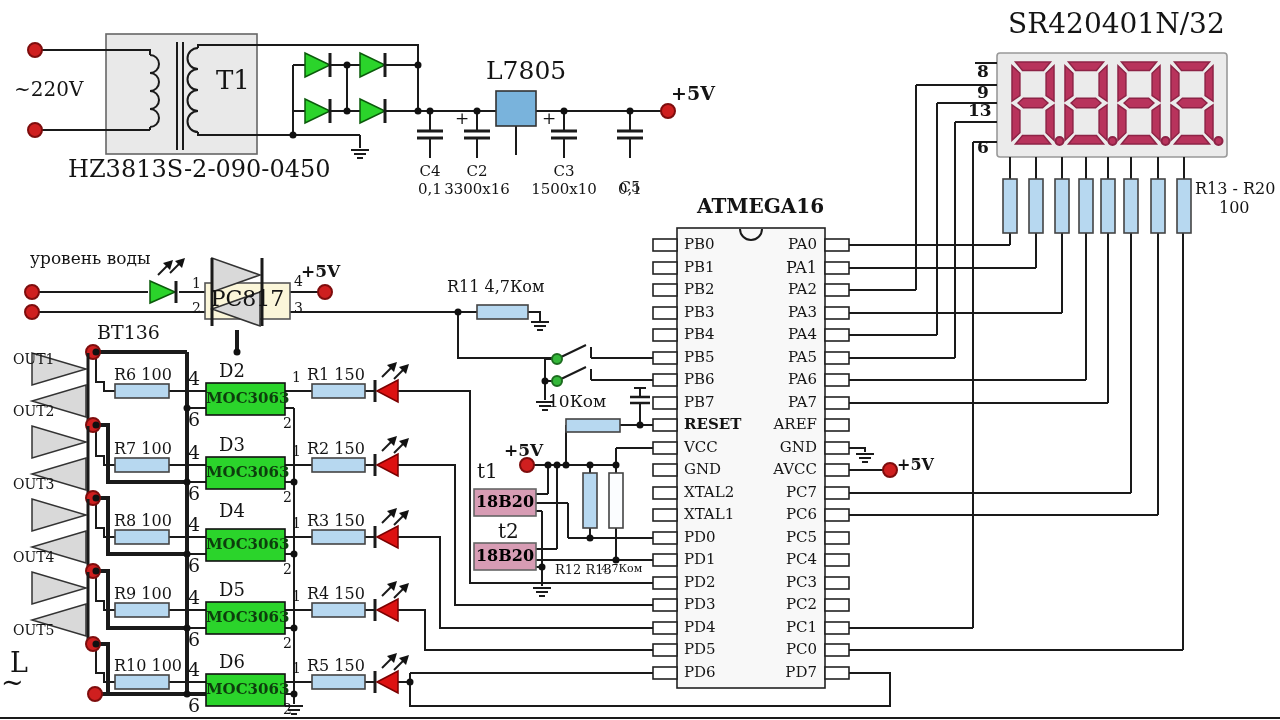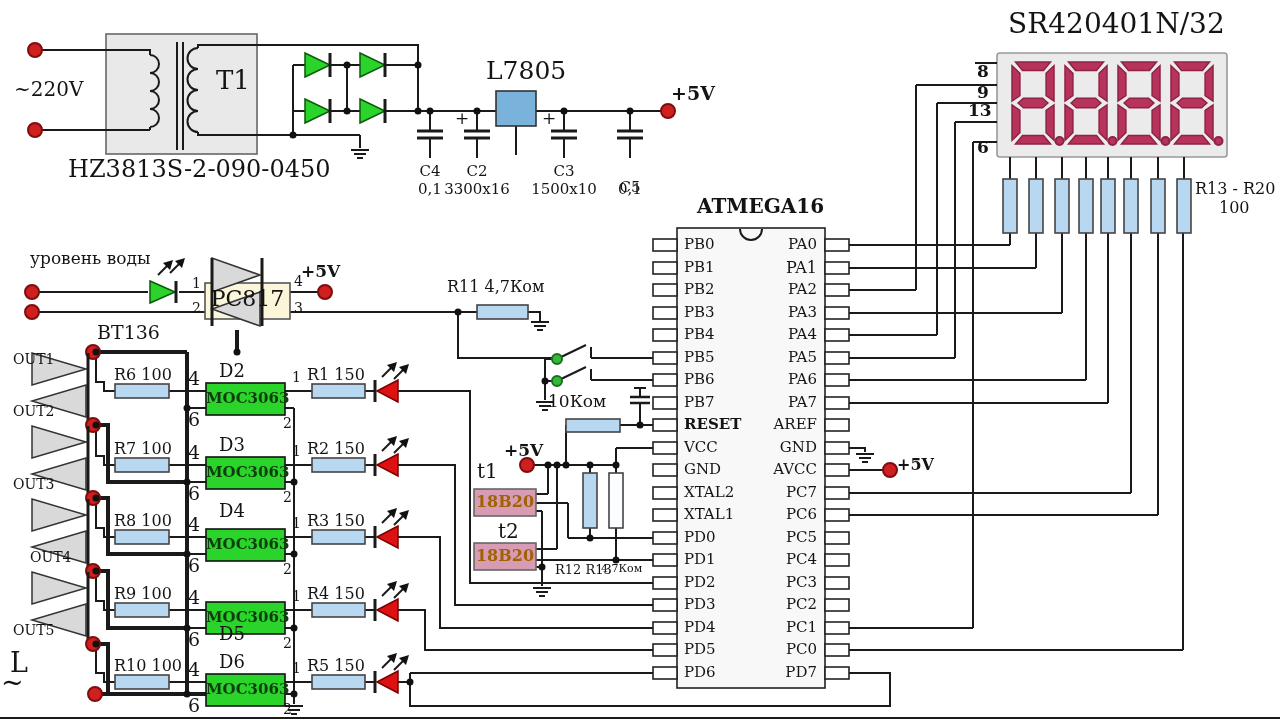--- a/index.html
+++ b/index.html
@@ -4,21 +4,21 @@
 <style>
   html,body{margin:0;padding:0;background:#fff;}
   #scene{position:relative;width:1280px;height:720px;background:#ffffff;overflow:hidden;
          font-family:"DejaVu Serif","Liberation Serif",serif;}
   #art{position:absolute;left:0;top:0;}
   .lbl{position:absolute;font-family:"DejaVu Serif","Liberation Serif",serif;color:#141414;
        white-space:nowrap;line-height:1.12;}
   .b{font-weight:bold;}
   .c{text-align:center;}
   .moc-t{color:#0d3d0d;font-weight:bold;}
-  .sen-t{color:#a16207;font-weight:bold;}
+  .sen-t{color:#000000;font-weight:bold;}
 </style>
 </head>
 <body>
 
 <div id="scene">
   <svg id="art" width="1280" height="720">
       <rect x="106" y="34" width="151" height="120" fill="#e9e9e9" stroke="#666" stroke-width="1.6" rx="0"></rect>
       <path d="M177,42V150 M183,42V150" stroke="#1a1a1a" stroke-width="2" fill="none"></path>
       <path d="M150,55 a9,9 0 0 1 0,18 a9,9 0 0 1 0,18 a9,9 0 0 1 0,18 a9,9 0 0 1 0,18" stroke="#1a1a1a" stroke-width="2" fill="none"></path>
       <path d="M198,48 a9,9 0 0 0 0,21 a9,9 0 0 0 0,21 a9,9 0 0 0 0,21 a9,9 0 0 0 0,21" stroke="#1a1a1a" stroke-width="2" fill="none"></path>
@@ -399,22 +399,22 @@
     <div class="lbl c moc-t" style="left: 206px; top: 464px; font-size: 15px; width: 79px;">MOC3063</div>
     <div class="lbl" style="left: 13px; top: 477px; font-size: 14px;">OUT3</div>
     <div class="lbl" style="left: 219px; top: 501px; font-size: 18px;">D4</div>
     <div class="lbl" style="left: 114px; top: 512px; font-size: 16px;">R8 100</div>
     <div class="lbl" style="left: 307px; top: 512px; font-size: 16px;">R3 150</div>
     <div class="lbl" style="left: 188px; top: 514px; font-size: 19px;">4</div>
     <div class="lbl" style="left: 188px; top: 555px; font-size: 19px;">6</div>
     <div class="lbl" style="left: 292px; top: 516px; font-size: 14px;">1</div>
     <div class="lbl" style="left: 283px; top: 562px; font-size: 14px;">2</div>
     <div class="lbl c moc-t" style="left: 206px; top: 536px; font-size: 15px; width: 79px;">MOC3063</div>
-    <div class="lbl" style="left: 30px; top: 550px; font-size: 14px;">OUT4</div>
-    <div class="lbl" style="left: 219px; top: 580px; font-size: 18px; margin-top: 44px;">D5</div>
+    <div class="lbl" style="left: 13px; top: 550px; font-size: 14px;">OUT4</div>
+    <div class="lbl" style="left: 219px; top: 580px; font-size: 18px;">D5</div>
     <div class="lbl" style="left: 114px; top: 585px; font-size: 16px;">R9 100</div>
     <div class="lbl" style="left: 307px; top: 585px; font-size: 16px;">R4 150</div>
     <div class="lbl" style="left: 188px; top: 587px; font-size: 19px;">4</div>
     <div class="lbl" style="left: 188px; top: 629px; font-size: 19px;">6</div>
     <div class="lbl" style="left: 292px; top: 589px; font-size: 14px;">1</div>
     <div class="lbl" style="left: 283px; top: 636px; font-size: 14px;">2</div>
     <div class="lbl c moc-t" style="left: 206px; top: 609px; font-size: 15px; width: 79px;">MOC3063</div>
     <div class="lbl" style="left: 13px; top: 623px; font-size: 14px;">OUT5</div>
     <div class="lbl" style="left: 219px; top: 652px; font-size: 18px;">D6</div>
     <div class="lbl" style="left: 114px; top: 657px; font-size: 16px;">R10 100</div>

